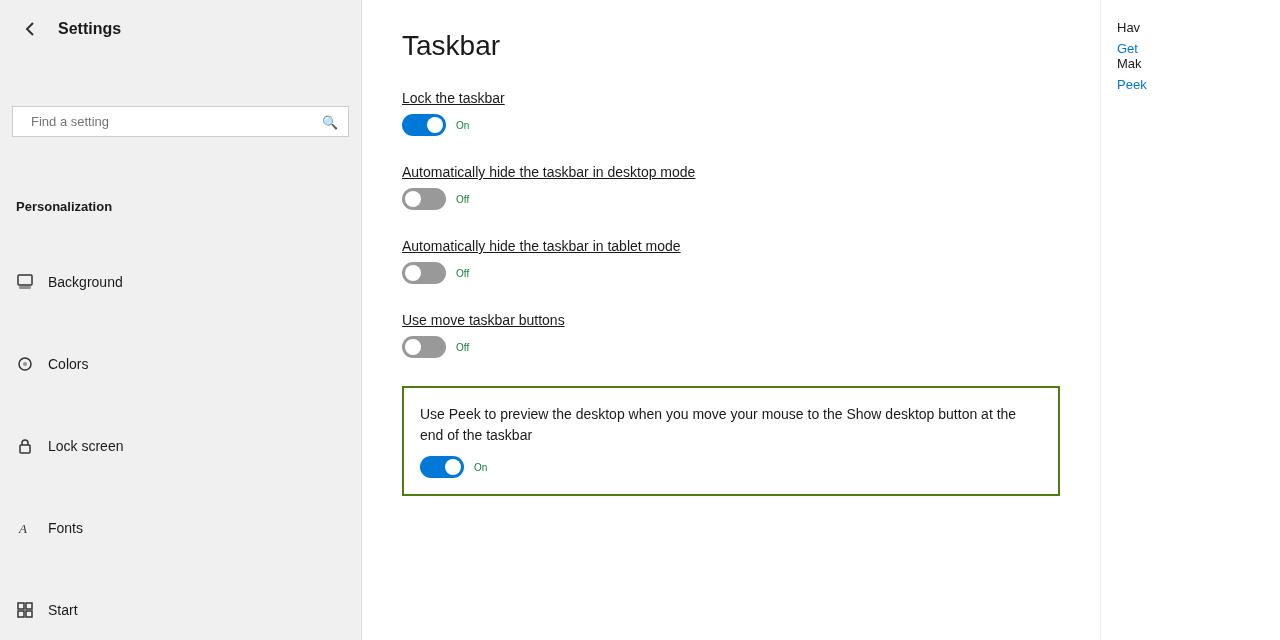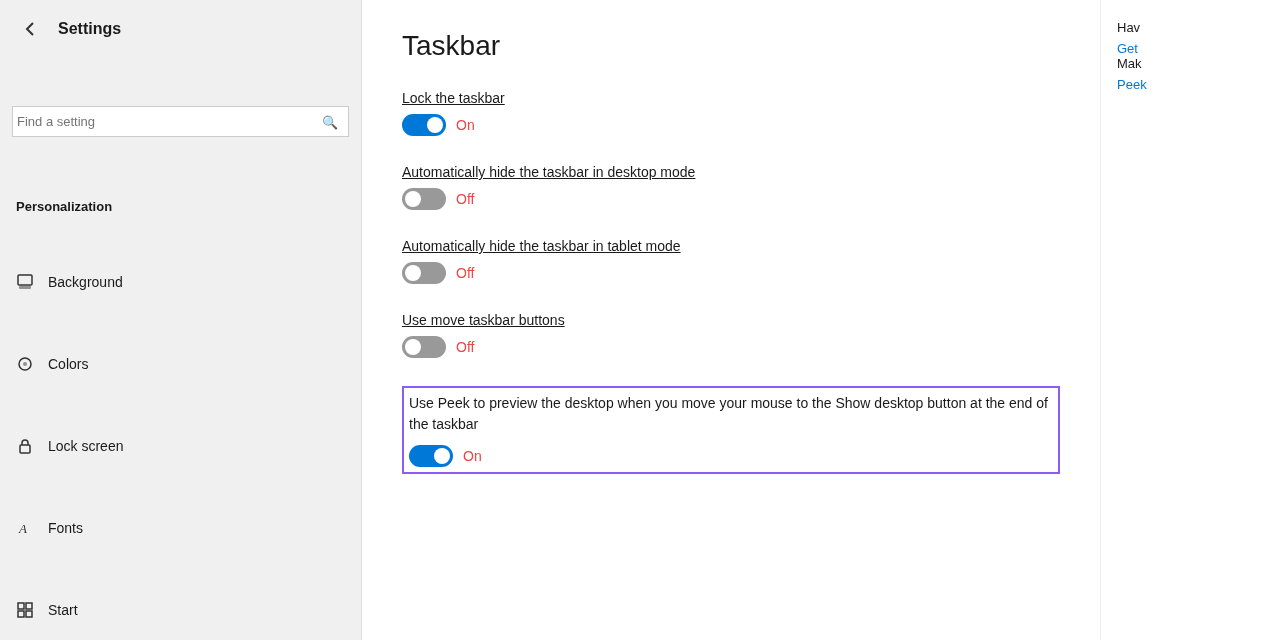--- a/index.html
+++ b/index.html
@@ -50,21 +50,21 @@
       color: #1a1a1a;
     }
 
     .search-box {
       margin: 6px 12px 10px 12px;
       position: relative;
     }
 
     .search-box input {
       width: 100%;
-      padding: 7px 36px 7px 4px;
+      padding: 7px 36px 7px 18px;
       border: 1px solid #ccc;
       background: white;
       font-size: 13px;
       color: #666;
       outline: none;
     }
 
     .search-icon {
       position: absolute;
       right: 10px;
@@ -136,22 +136,22 @@
       text-decoration: underline;
     }
 
     .toggle-row {
       display: flex;
       align-items: center;
       gap: 10px;
     }
 
     .toggle-text {
-      font-size: 14px;
-      color: #ef4444;
+      font-size: 10px;
+      color: #15803d;
     }
 
     
     .toggle {
       width: 44px;
       height: 22px;
       border-radius: 11px;
       display: flex;
       align-items: center;
       cursor: pointer;
@@ -180,22 +180,22 @@
     .toggle.on .toggle-knob {
       left: 25px;
     }
 
     .toggle.off .toggle-knob {
       left: 3px;
     }
 
     
     .peek-section {
-      border: 2px solid #8b5cf6;
-      padding: 5px;
+      border: 2px solid #4d7c0f;
+      padding: 16px;
       margin-bottom: 28px;
     }
 
     .peek-label {
       font-size: 14px;
       color: #1a1a1a;
       margin-bottom: 10px;
       line-height: 1.5;
     }
 

